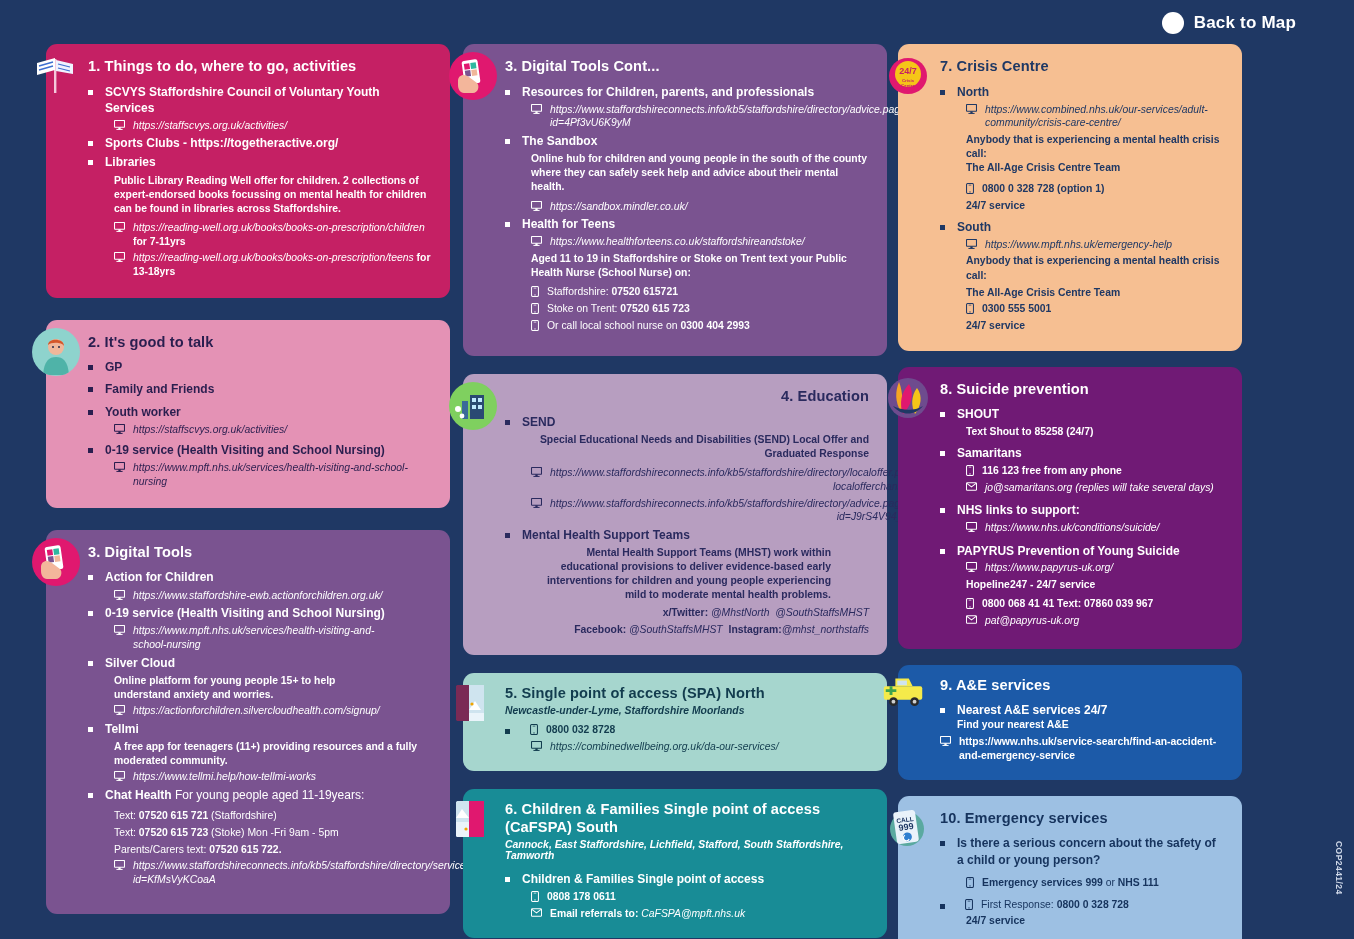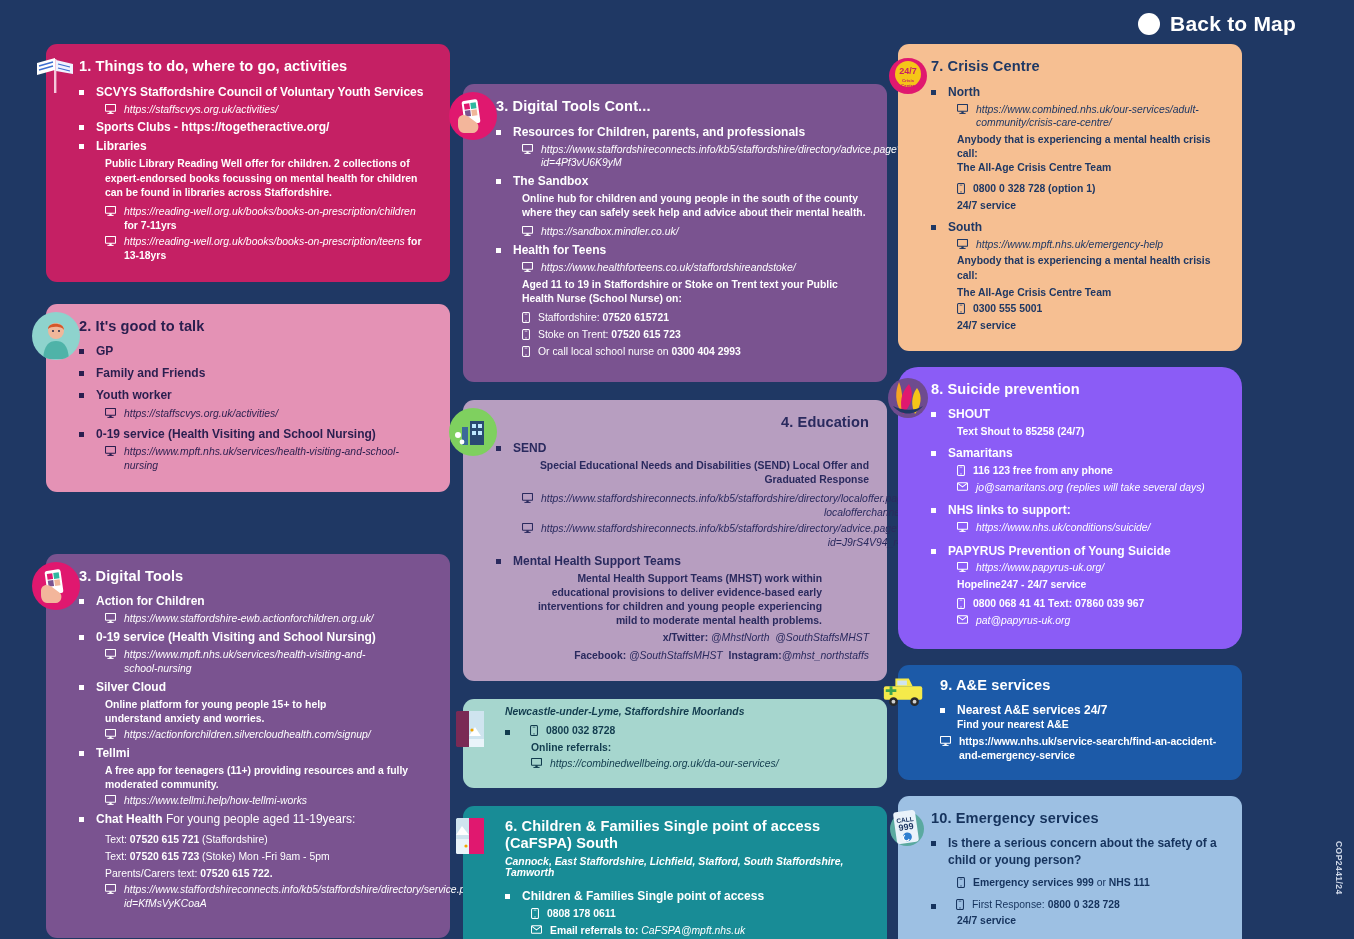--- a/index.html
+++ b/index.html
@@ -14,46 +14,46 @@
   
   .header {
     position: absolute; top: 12px; right: 58px;
     display: flex; align-items: center; gap: 10px;
   }
   .back-dot {
     width: 22px; height: 22px; border-radius: 50%;
     background: #ffffff; display: block;
   }
   .back-label {
-    color: #ffffff; font-size: 21px; font-weight: 700;
+    color: #ffffff; font-size: 17px; font-weight: 700;
     letter-spacing: .2px;
   }
 
   
   .col { position: absolute; top: 44px; display: flex; flex-direction: column; }
   .col-1 { left: 46px;  width: 404px; gap: 22px; }
   .col-2 { left: 463px; width: 424px; gap: 18px; }
   .col-3 { left: 898px; width: 344px; gap: 16px; }
 
   
   .card {
     position: relative;
     border-radius: 11px;
-    padding: 14px 18px 16px 33px;
+    padding: 14px 18px 16px 42px;
   }
   .card.pad-sm { padding: 12px 16px 14px 42px; }
 
   .c-pink     { background: #c52064; color: #ffffff; }
   .c-ltpink   { background: #e492b5; color: #2a1e4f; }
-  .c-purple   { background: #7a5390; color: #ffffff; margin-top: 40px; }
+  .c-purple   { background: #7a5390; color: #ffffff; }
   .c-ltpurple { background: #b79ec0; color: #2a2a5e; text-align: right; }
   .c-teal     { background: #a6d6ce; color: #123c4e; }
   .c-teal-dk  { background: #188c96; color: #ffffff; }
   .c-peach    { background: #f6bf92; color: #1f3864; }
-  .c-orange   { background: #8b5cf6; color: #ffffff; border-radius: 20px; }
+  .c-orange   { background: #701a75; color: #ffffff; }
   .c-blue     { background: #1c5aa8; color: #ffffff; }
   .c-ltblue   { background: #9dc0e3; color: #16335d; }
 
   .card h2 {
     font-size: 14.6px; font-weight: 700; letter-spacing: .1px;
     margin-bottom: 8px; line-height: 1.2;
   }
   .card .subtitle {
     font-style: italic; font-weight: 700; font-size: 10.4px;
     margin-top: -5px; margin-bottom: 7px;
@@ -490,35 +490,33 @@
     <div class="card c-teal pad-sm">
       <div class="badge" style="background:transparent; top:6px;">
         <svg width="46" height="46" viewBox="0 0 46 46">
           <rect x="6" y="5" width="13" height="36" fill="#7a2a55"></rect>
           <rect x="19" y="5" width="15" height="36" fill="#cfe4ef"></rect>
           <path d="M19 30 L25 21 L31 30 Z" fill="#ffffff"></path>
           <path d="M19 33 L34 33 L34 41 L19 41 Z" fill="#eaf4fa"></path>
           <circle cx="22" cy="24" r="1.6" fill="#f0a500"></circle>
         </svg>
       </div>
+      <h2>5. Single point of access (SPA) North</h2>
       <div class="subtitle">Newcastle-under-Lyme, Staffordshire Moorlands</div>
 
       <div class="bullet-row">
         <span class="sq"></span>
         <span class="ico" style="margin:1px 8px 0 8px">
           <svg width="8" height="11" viewBox="0 0 10 14">
               <rect x="0.6" y="0.6" width="8.8" height="12.8" rx="1.6" fill="none" stroke="#123c4e" stroke-width="1.3"></rect>
               <rect x="3.3" y="2.2" width="3.4" height="0.9" fill="#123c4e"></rect>
               <circle cx="5" cy="11.3" r="0.8" fill="#123c4e"></circle>
             </svg>
         </span>
         <span class="ph-txt">0800 032 8728</span>
-      </div>
-      <div class="indent">
-        <div class="plain">Online referrals:</div>
       </div>
       <div class="link-row">
         <span class="ico">
           <svg width="11" height="10" viewBox="0 0 14 13">
               <rect x="0.5" y="0.5" width="13" height="9" rx="1" fill="none" stroke="#123c4e" stroke-width="1.4"></rect>
               <rect x="5.5" y="9.6" width="3" height="2.6" fill="#123c4e"></rect>
               <rect x="3" y="11.6" width="8" height="1.3" fill="#123c4e"></rect>
             </svg>
         </span>
         <span class="link-txt">https://combinedwellbeing.org.uk/da-our-services/</span>

